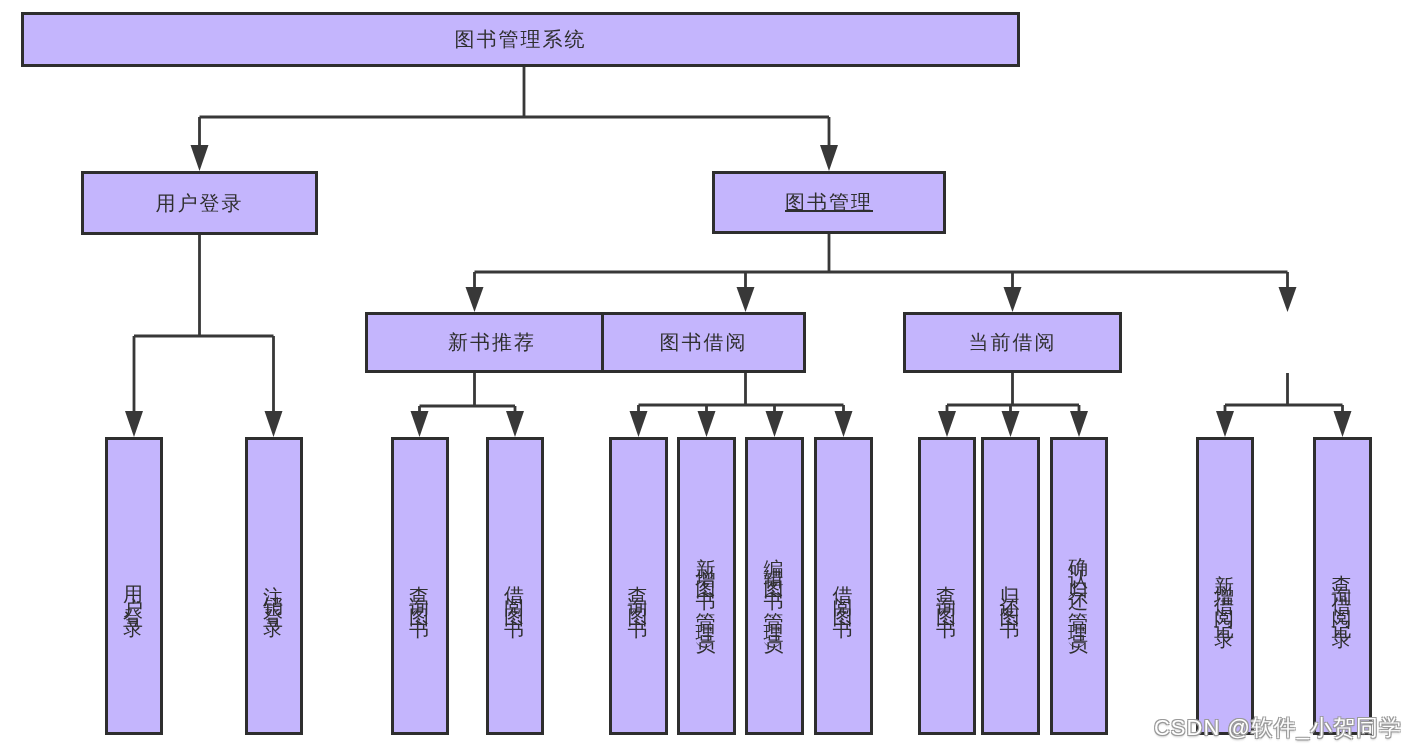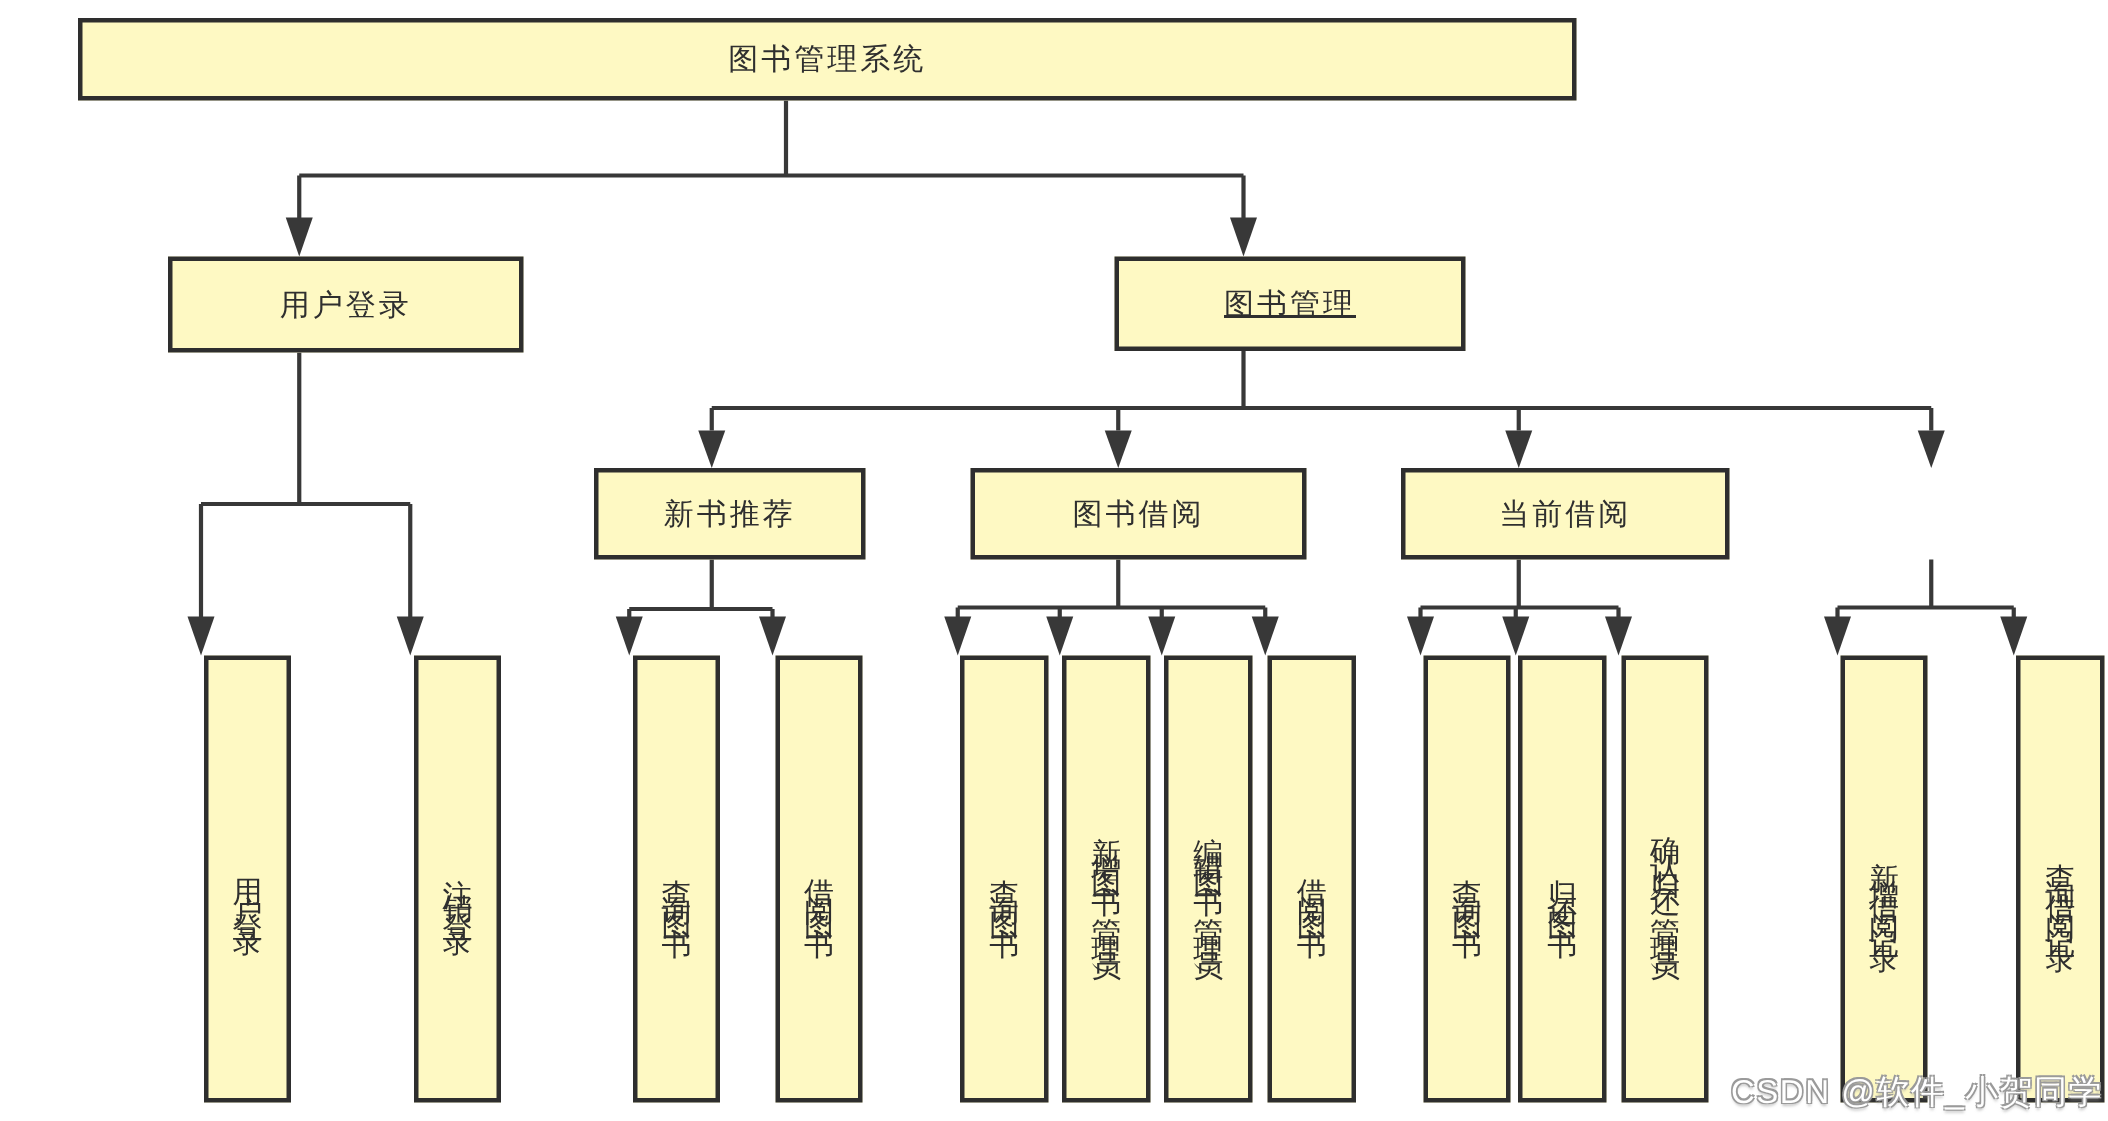--- a/index.html
+++ b/index.html
@@ -8,43 +8,42 @@
     width: 1405px;
     height: 747px;
     background: #ffffff;
     font-family: "Liberation Sans", sans-serif;
     overflow: hidden;
   }
   .wires { position: absolute; left: 0; top: 0; }
   .node, .leaf {
     position: absolute;
     box-sizing: border-box;
-    background: #fef9c3;
+    background: #c4b5fd;
     border: 3px solid #2e2e2e;
     display: flex;
     align-items: center;
     justify-content: center;
     color: #2f2f2f;
-    margin-left: 31px;
   }
   .node { font-size: 20px; letter-spacing: 2px; }
   .leaf { font-size: 20px; }
   .leaf span {
     writing-mode: vertical-rl;
     text-orientation: mixed;
     letter-spacing: 11px;
     white-space: nowrap;
     margin-bottom: -11px;
   }
   
   .n-root          { left: 21px;   top: 12px;  width: 999px; height: 55px; }
   .n-user-login    { left: 81px;   top: 171px; width: 237px; height: 64px; }
   .n-book-mgmt     { left: 712px;  top: 171px; width: 234px; height: 63px; text-decoration: underline; }
-  .n-new-book-rec  { left: 365px;  top: 312px; width: 181px; height: 61px; text-align: right; }
-  .n-book-borrow   { left: 616px;  top: 312px; width: 224px; height: 61px; }
+  .n-new-book-rec  { left: 365px;  top: 312px; width: 254px; height: 61px; text-align: right; }
+  .n-book-borrow   { left: 601px;  top: 312px; width: 205px; height: 61px; }
   .n-cur-borrow    { left: 903px;  top: 312px; width: 219px; height: 61px; }
   .n-borrow-rec    { left: 1178px; top: 312px; width: 219px; height: 61px; }
   .l-a1 { left: 105px;  top: 437px; width: 58px; height: 298px; }
   .l-a2 { left: 245px;  top: 437px; width: 58px; height: 298px; }
   .l-b1 { left: 391px;  top: 437px; width: 58px; height: 298px; }
   .l-b2 { left: 486px;  top: 437px; width: 58px; height: 298px; }
   .l-c1 { left: 609px;  top: 437px; width: 59px; height: 298px; }
   .l-c2 { left: 677px;  top: 437px; width: 59px; height: 298px; }
   .l-c3 { left: 745px;  top: 437px; width: 59px; height: 298px; }
   .l-c4 { left: 814px;  top: 437px; width: 59px; height: 298px; }

